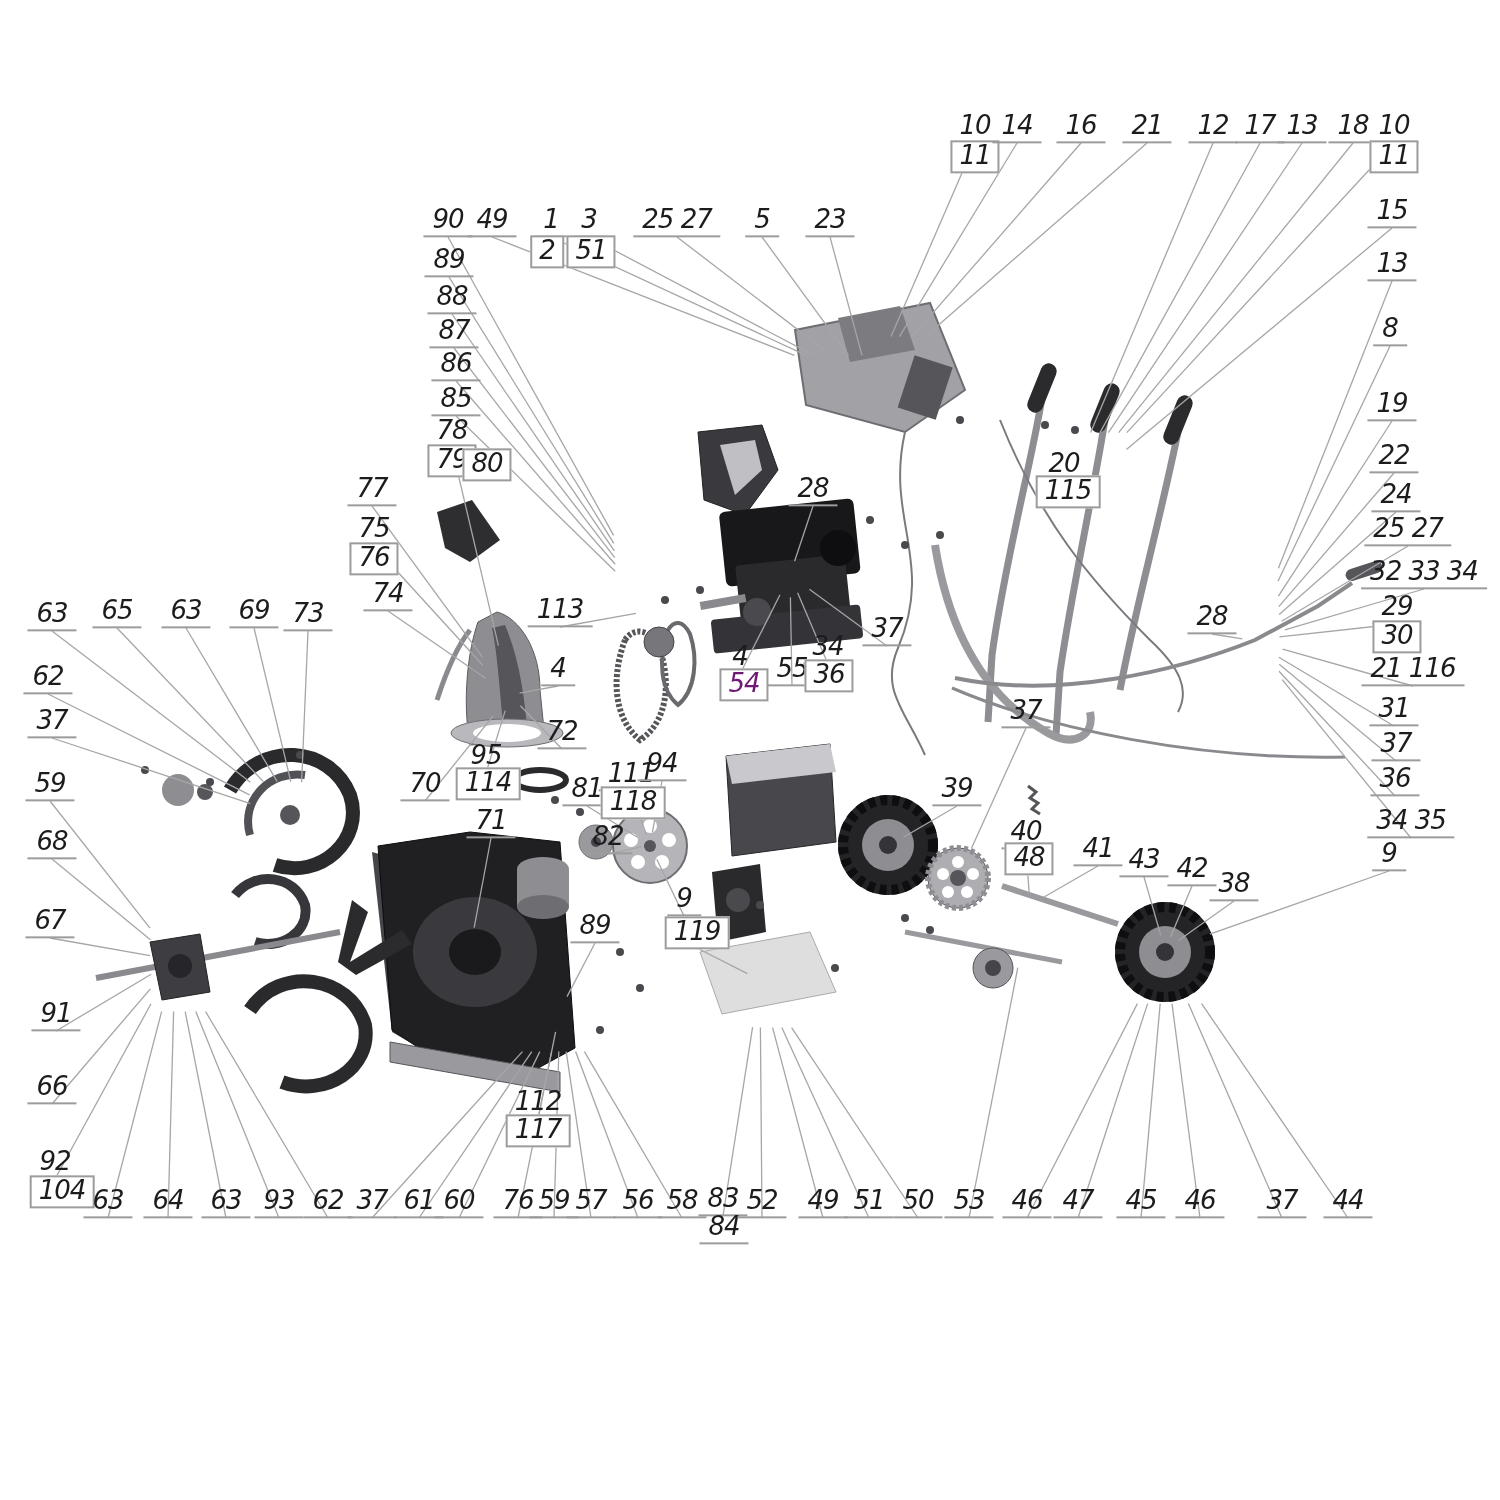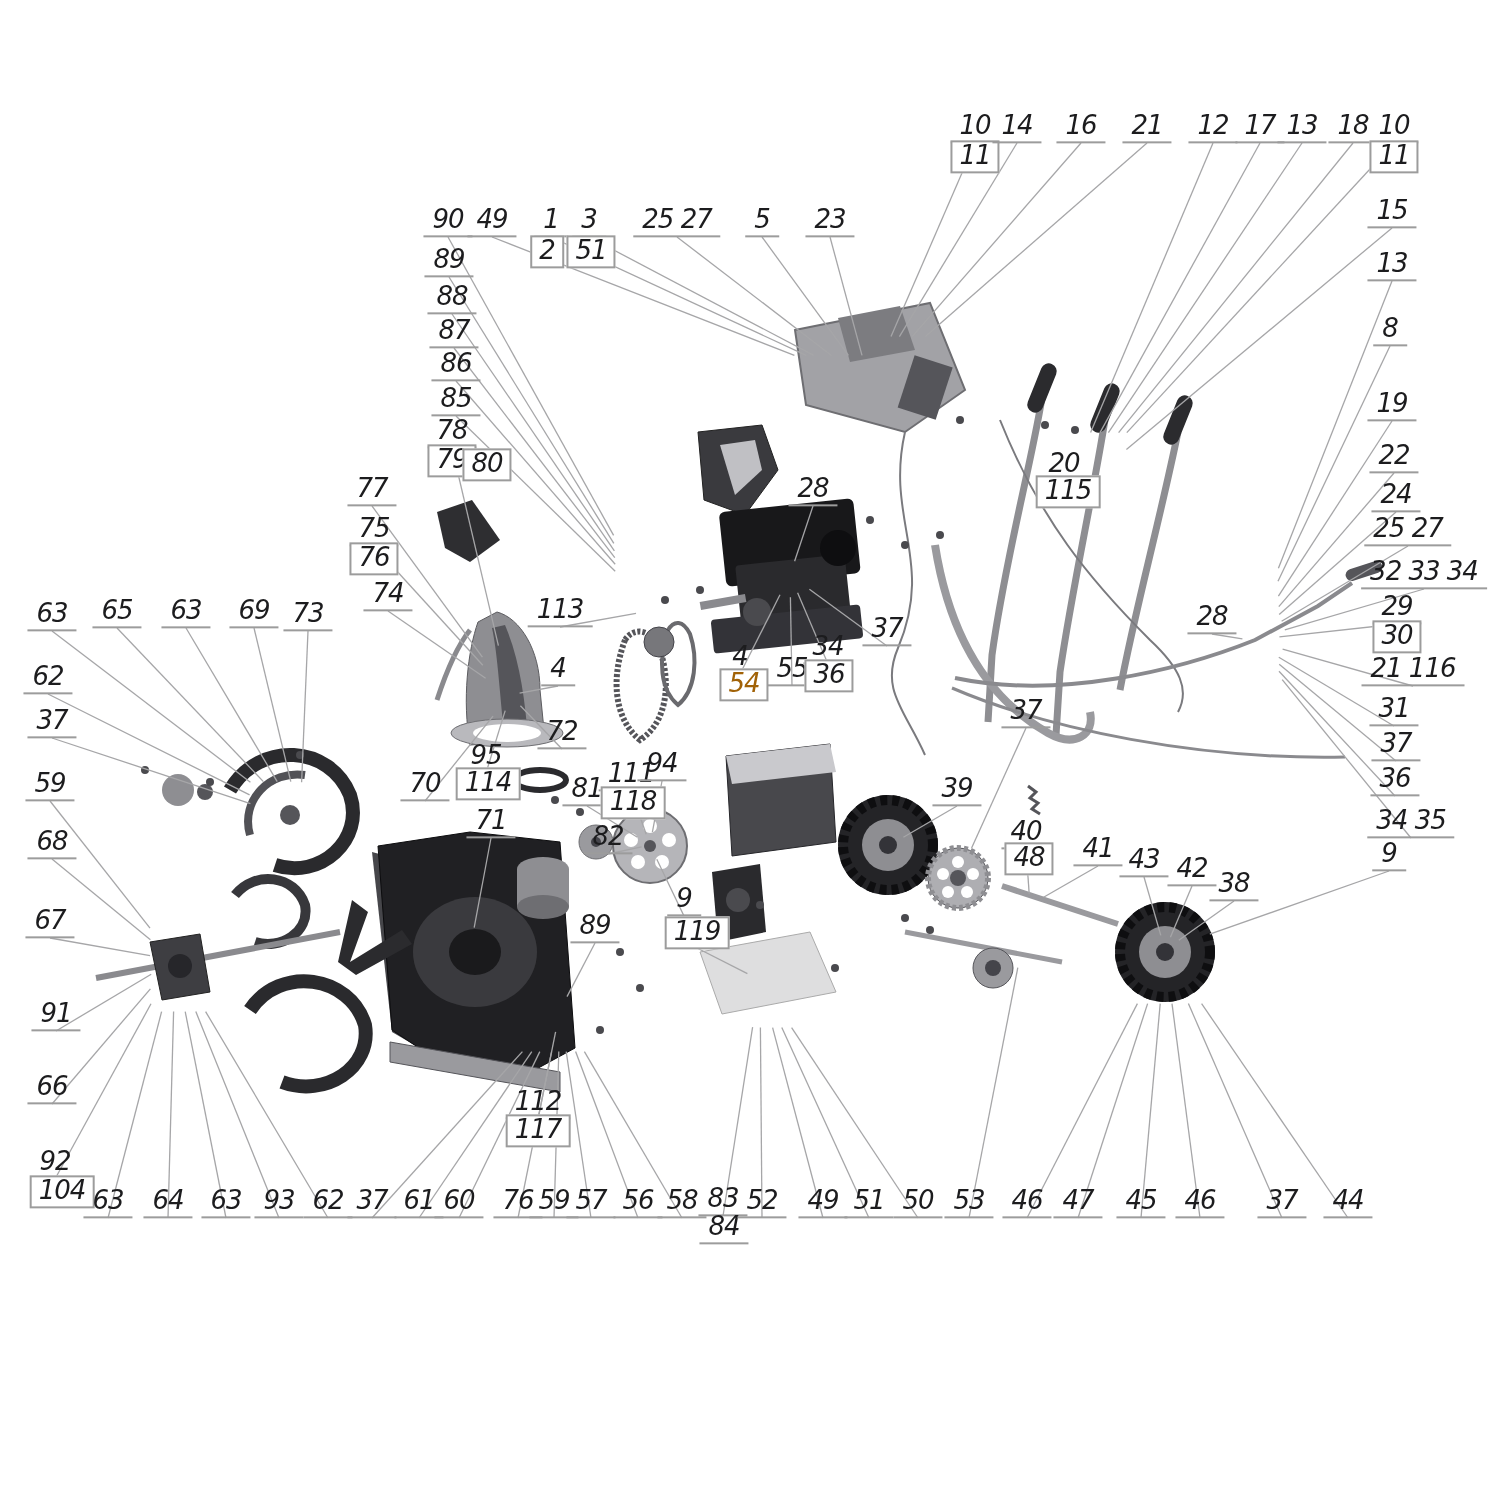--- a/index.html
+++ b/index.html
@@ -354,21 +354,21 @@
       <div class="plabel u" style="left: 631px; top: 776px; color: rgb(28, 28, 30); border-color: rgb(156, 156, 156);">111</div>
       <div class="plabel b" style="left: 633px; top: 803px; color: rgb(28, 28, 30); border-color: rgb(156, 156, 156);">118</div>
       <div class="plabel u" style="left: 662px; top: 766px; color: rgb(28, 28, 30); border-color: rgb(156, 156, 156);">94</div>
       <div class="plabel u" style="left: 608px; top: 839px; color: rgb(28, 28, 30); border-color: rgb(156, 156, 156);">82</div>
       <div class="plabel u" style="left: 684px; top: 901px; color: rgb(28, 28, 30); border-color: rgb(156, 156, 156);">9</div>
       <div class="plabel b" style="left: 697px; top: 933px; color: rgb(28, 28, 30); border-color: rgb(156, 156, 156);">119</div>
       <div class="plabel u" style="left: 595px; top: 928px; color: rgb(28, 28, 30); border-color: rgb(156, 156, 156);">89</div>
       <div class="plabel u" style="left: 538px; top: 1104px; color: rgb(28, 28, 30); border-color: rgb(156, 156, 156);">112</div>
       <div class="plabel b" style="left: 538px; top: 1131px; color: rgb(28, 28, 30); border-color: rgb(156, 156, 156);">117</div>
       <div class="plabel u" style="left: 740px; top: 659px; color: rgb(28, 28, 30); border-color: rgb(156, 156, 156);">4</div>
-      <div class="plabel b" style="left: 744px; top: 685px; color: #a16207; border-color: rgb(156, 156, 156);">54</div>
+      <div class="plabel b" style="left: 744px; top: 685px; color: #701a75; border-color: rgb(156, 156, 156);">54</div>
       <div class="plabel u" style="left: 792px; top: 671px; color: rgb(28, 28, 30); border-color: rgb(156, 156, 156);">55</div>
       <div class="plabel u" style="left: 828px; top: 649px; color: rgb(28, 28, 30); border-color: rgb(156, 156, 156);">34</div>
       <div class="plabel b" style="left: 829px; top: 676px; color: rgb(28, 28, 30); border-color: rgb(156, 156, 156);">36</div>
       <div class="plabel u" style="left: 887px; top: 631px; color: rgb(28, 28, 30); border-color: rgb(156, 156, 156);">37</div>
       <div class="plabel u" style="left: 813px; top: 491px; color: rgb(28, 28, 30); border-color: rgb(156, 156, 156);">28</div>
       <div class="plabel u" style="left: 1064px; top: 466px; color: rgb(28, 28, 30); border-color: rgb(156, 156, 156);">20</div>
       <div class="plabel b" style="left: 1068px; top: 492px; color: rgb(28, 28, 30); border-color: rgb(156, 156, 156);">115</div>
       <div class="plabel u" style="left: 1212px; top: 619px; color: rgb(28, 28, 30); border-color: rgb(156, 156, 156);">28</div>
       <div class="plabel u" style="left: 1026px; top: 713px; color: rgb(28, 28, 30); border-color: rgb(156, 156, 156);">37</div>
       <div class="plabel u" style="left: 957px; top: 791px; color: rgb(28, 28, 30); border-color: rgb(156, 156, 156);">39</div>

